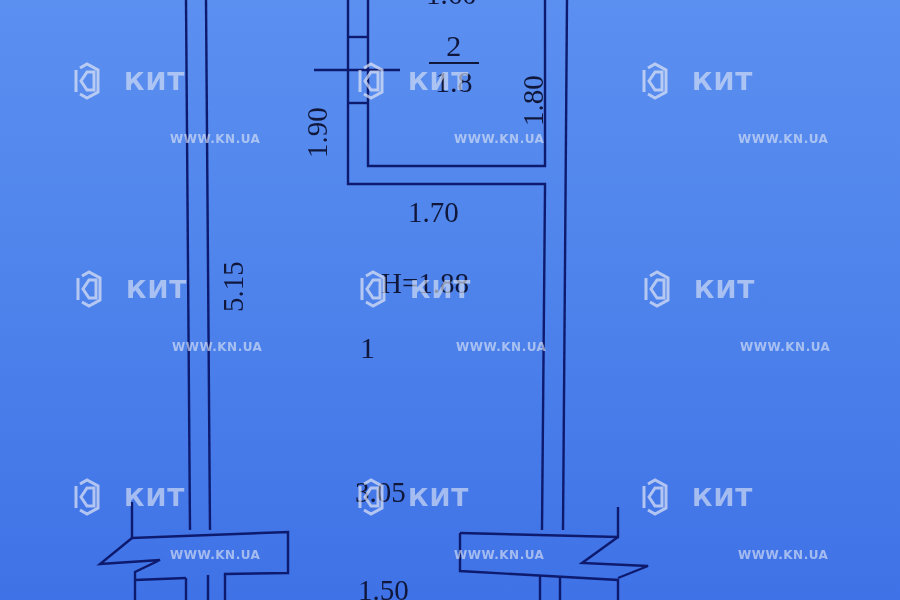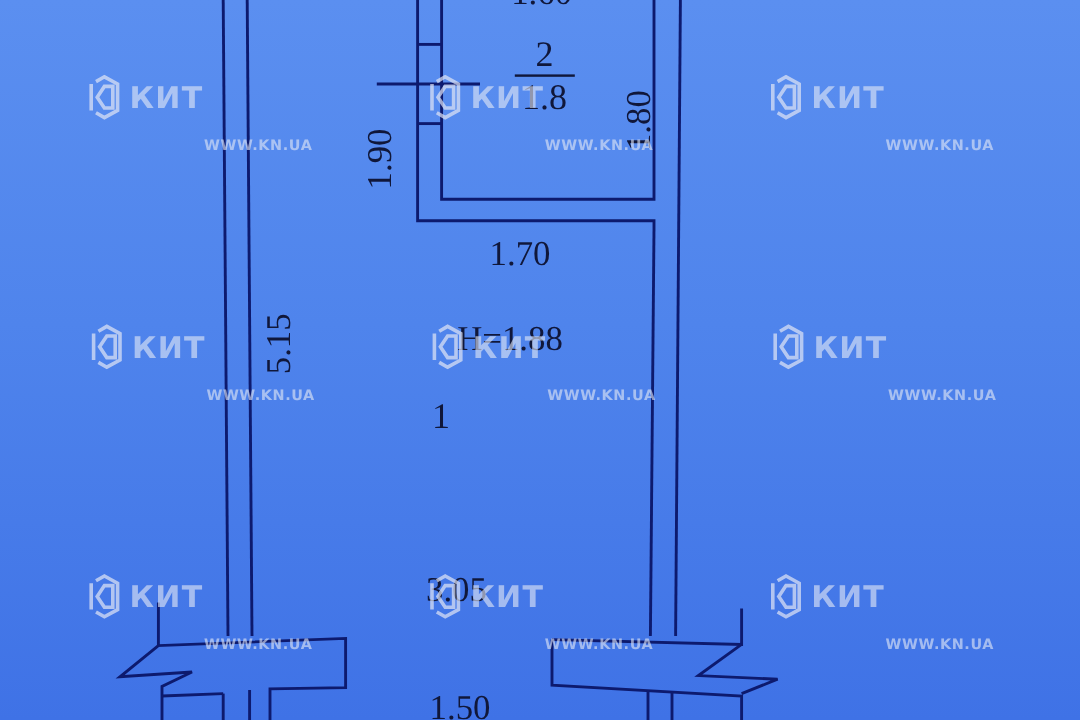--- a/index.html
+++ b/index.html
@@ -19,23 +19,23 @@
     .room {
       position: absolute; text-align: center; color: #10173a;
       font-family: "Liberation Serif", "DejaVu Serif", serif; font-size: 30px; line-height: 1.05;
     }
     .room .num { display: block; padding: 0 8px; }
     .room .area { display: block; border-top: 2px solid #10173a; padding: 2px 6px 0; }
     .wm {
       position: absolute; color: rgba(225,230,245,0.62);
       font-family: "DejaVu Sans", sans-serif; pointer-events: none;
     }
-    .wm .brand { display: flex; align-items: center; gap: 4px; font-size: 25px; font-weight: bold; letter-spacing: 1px; }
+    .wm .brand { display: flex; align-items: center; gap: 20px; font-size: 25px; font-weight: bold; letter-spacing: 1px; }
     .wm .brand svg { width: 34px; height: 38px; }
-    .wm .url { font-size: 12px; font-weight: bold; letter-spacing: 0.5px; margin-left: 100px; margin-top: 14px; }
+    .wm .url { font-size: 12px; font-weight: bold; letter-spacing: 0.5px; margin-left: 100px; margin-top: 32px; }
   </style>
 </head>
 <body>
 
 <svg id="plan" viewBox="0 0 900 600" xmlns="http://www.w3.org/2000/svg">
   <g fill="none" stroke="#0d1a6e" stroke-width="2.4" stroke-linejoin="miter">
 
     <line x1="186" y1="0" x2="190" y2="530"></line>
     <line x1="206" y1="0" x2="210" y2="530"></line>
 

